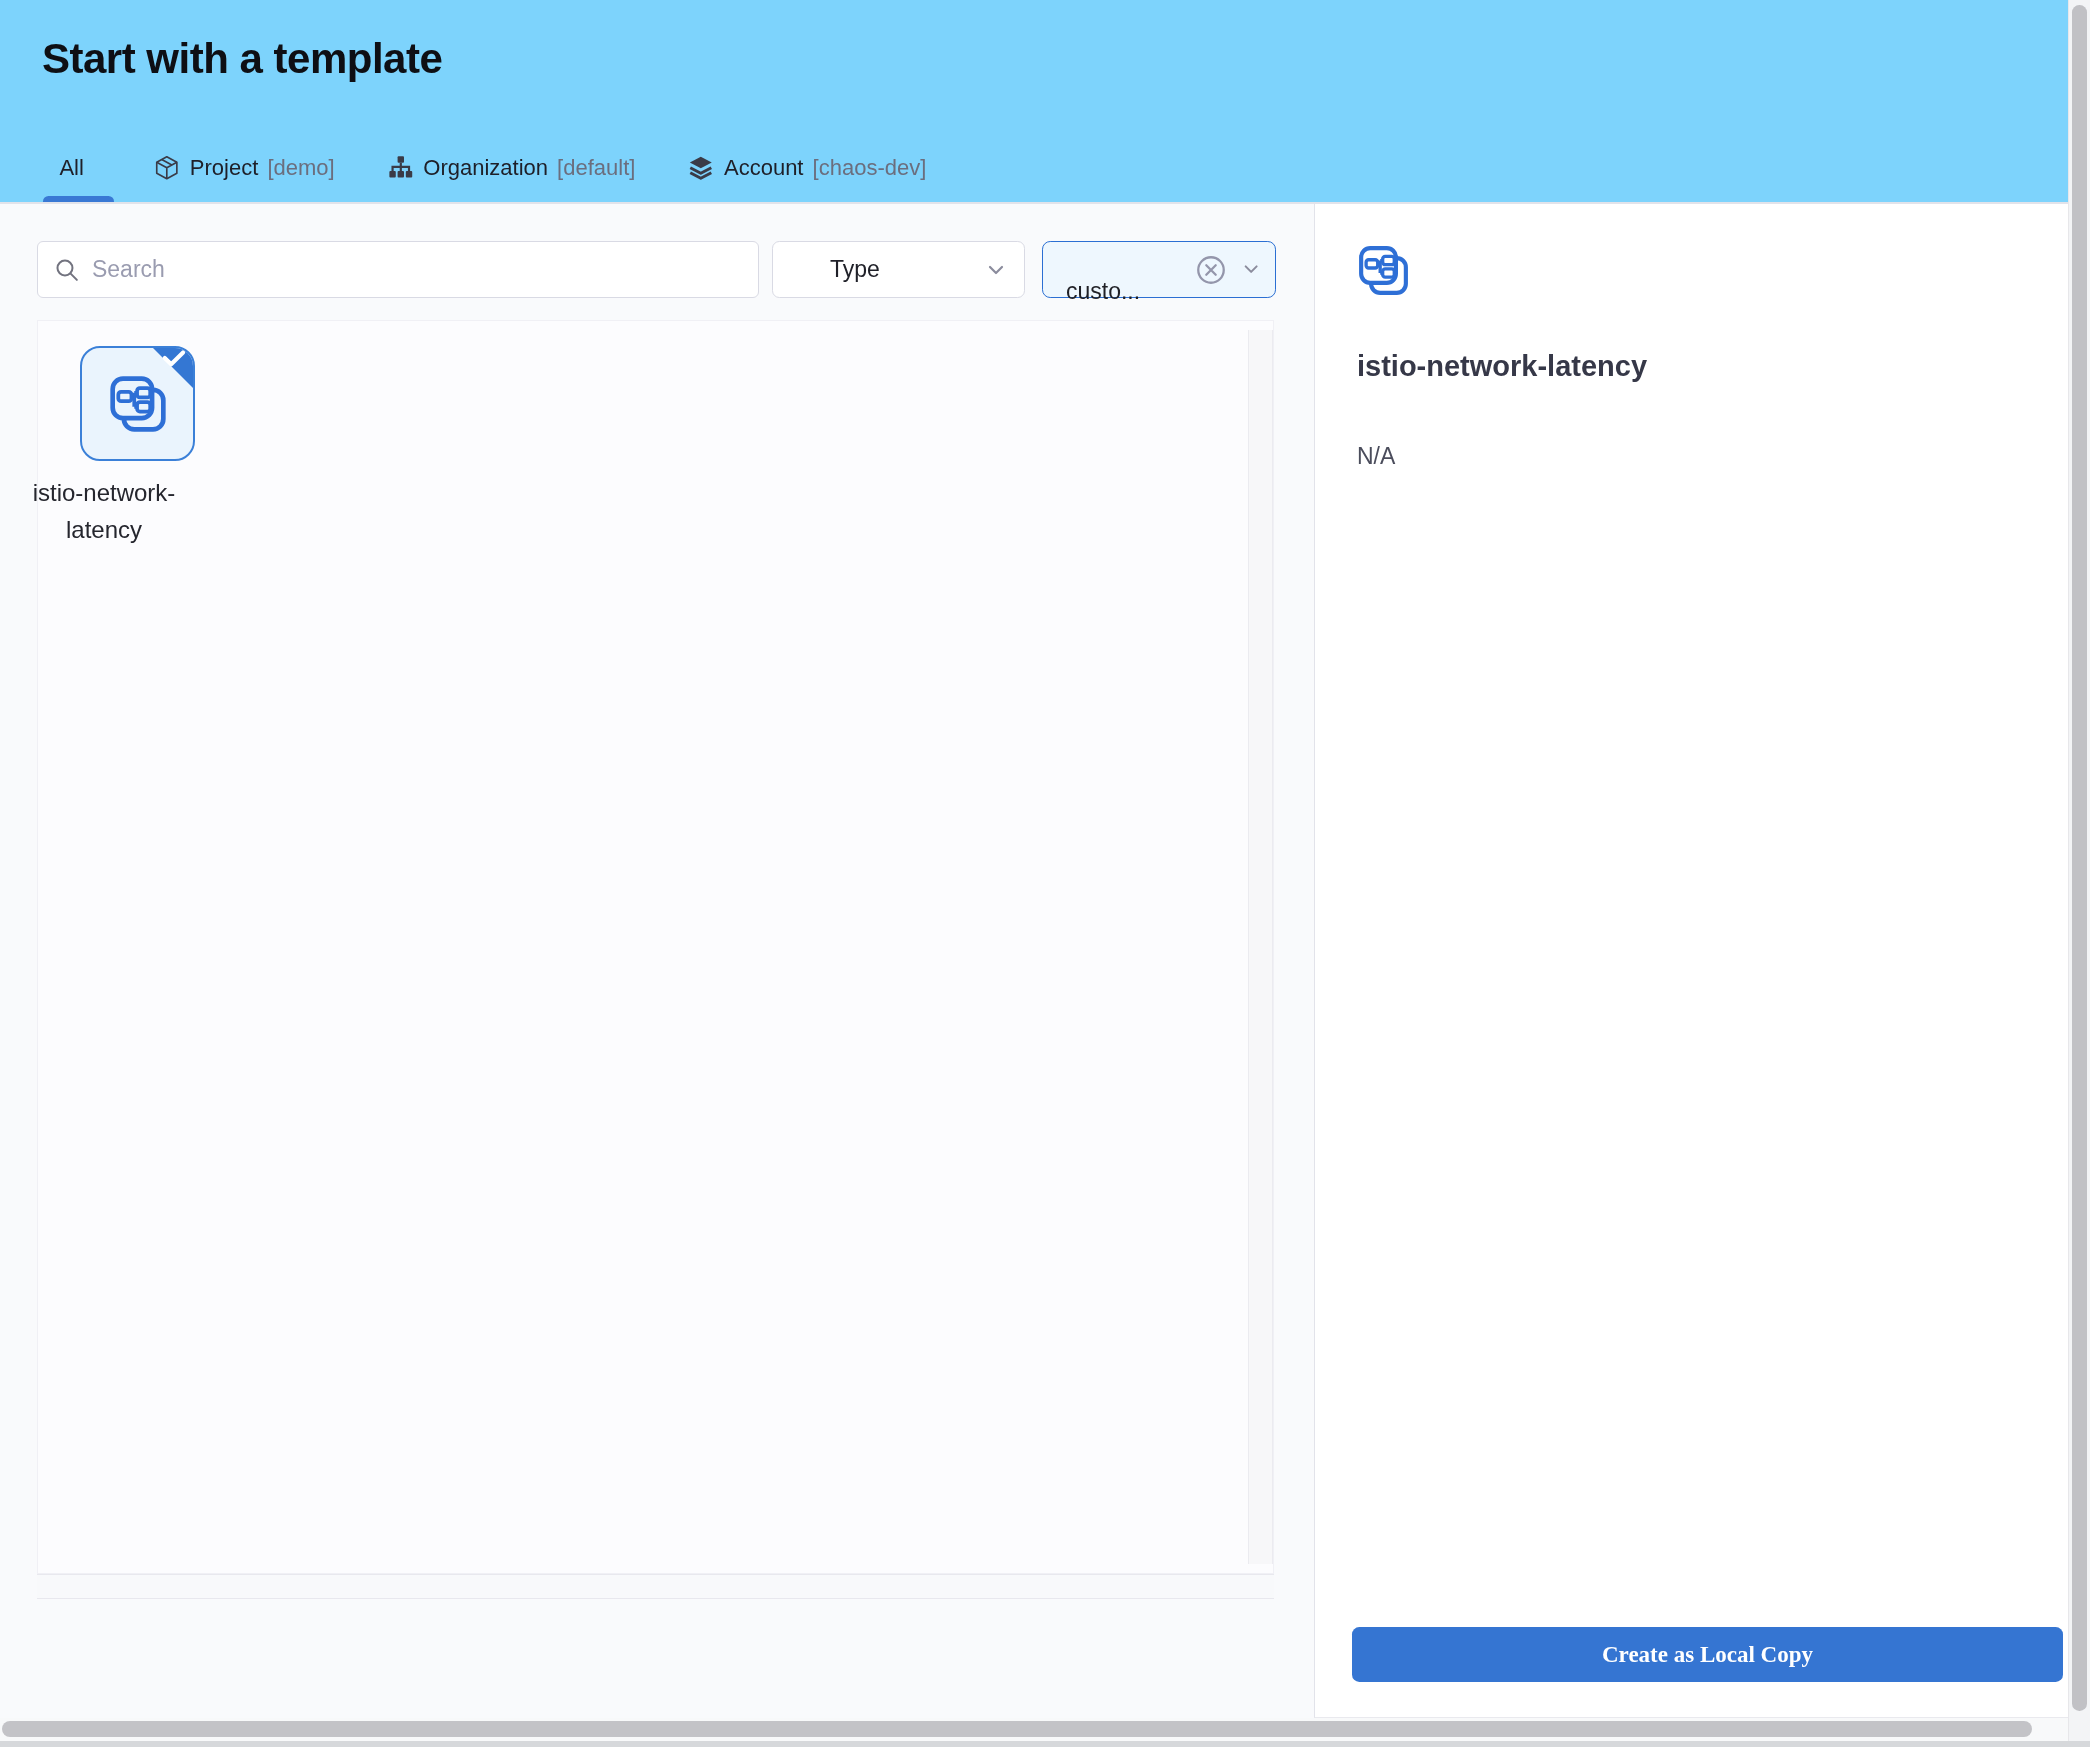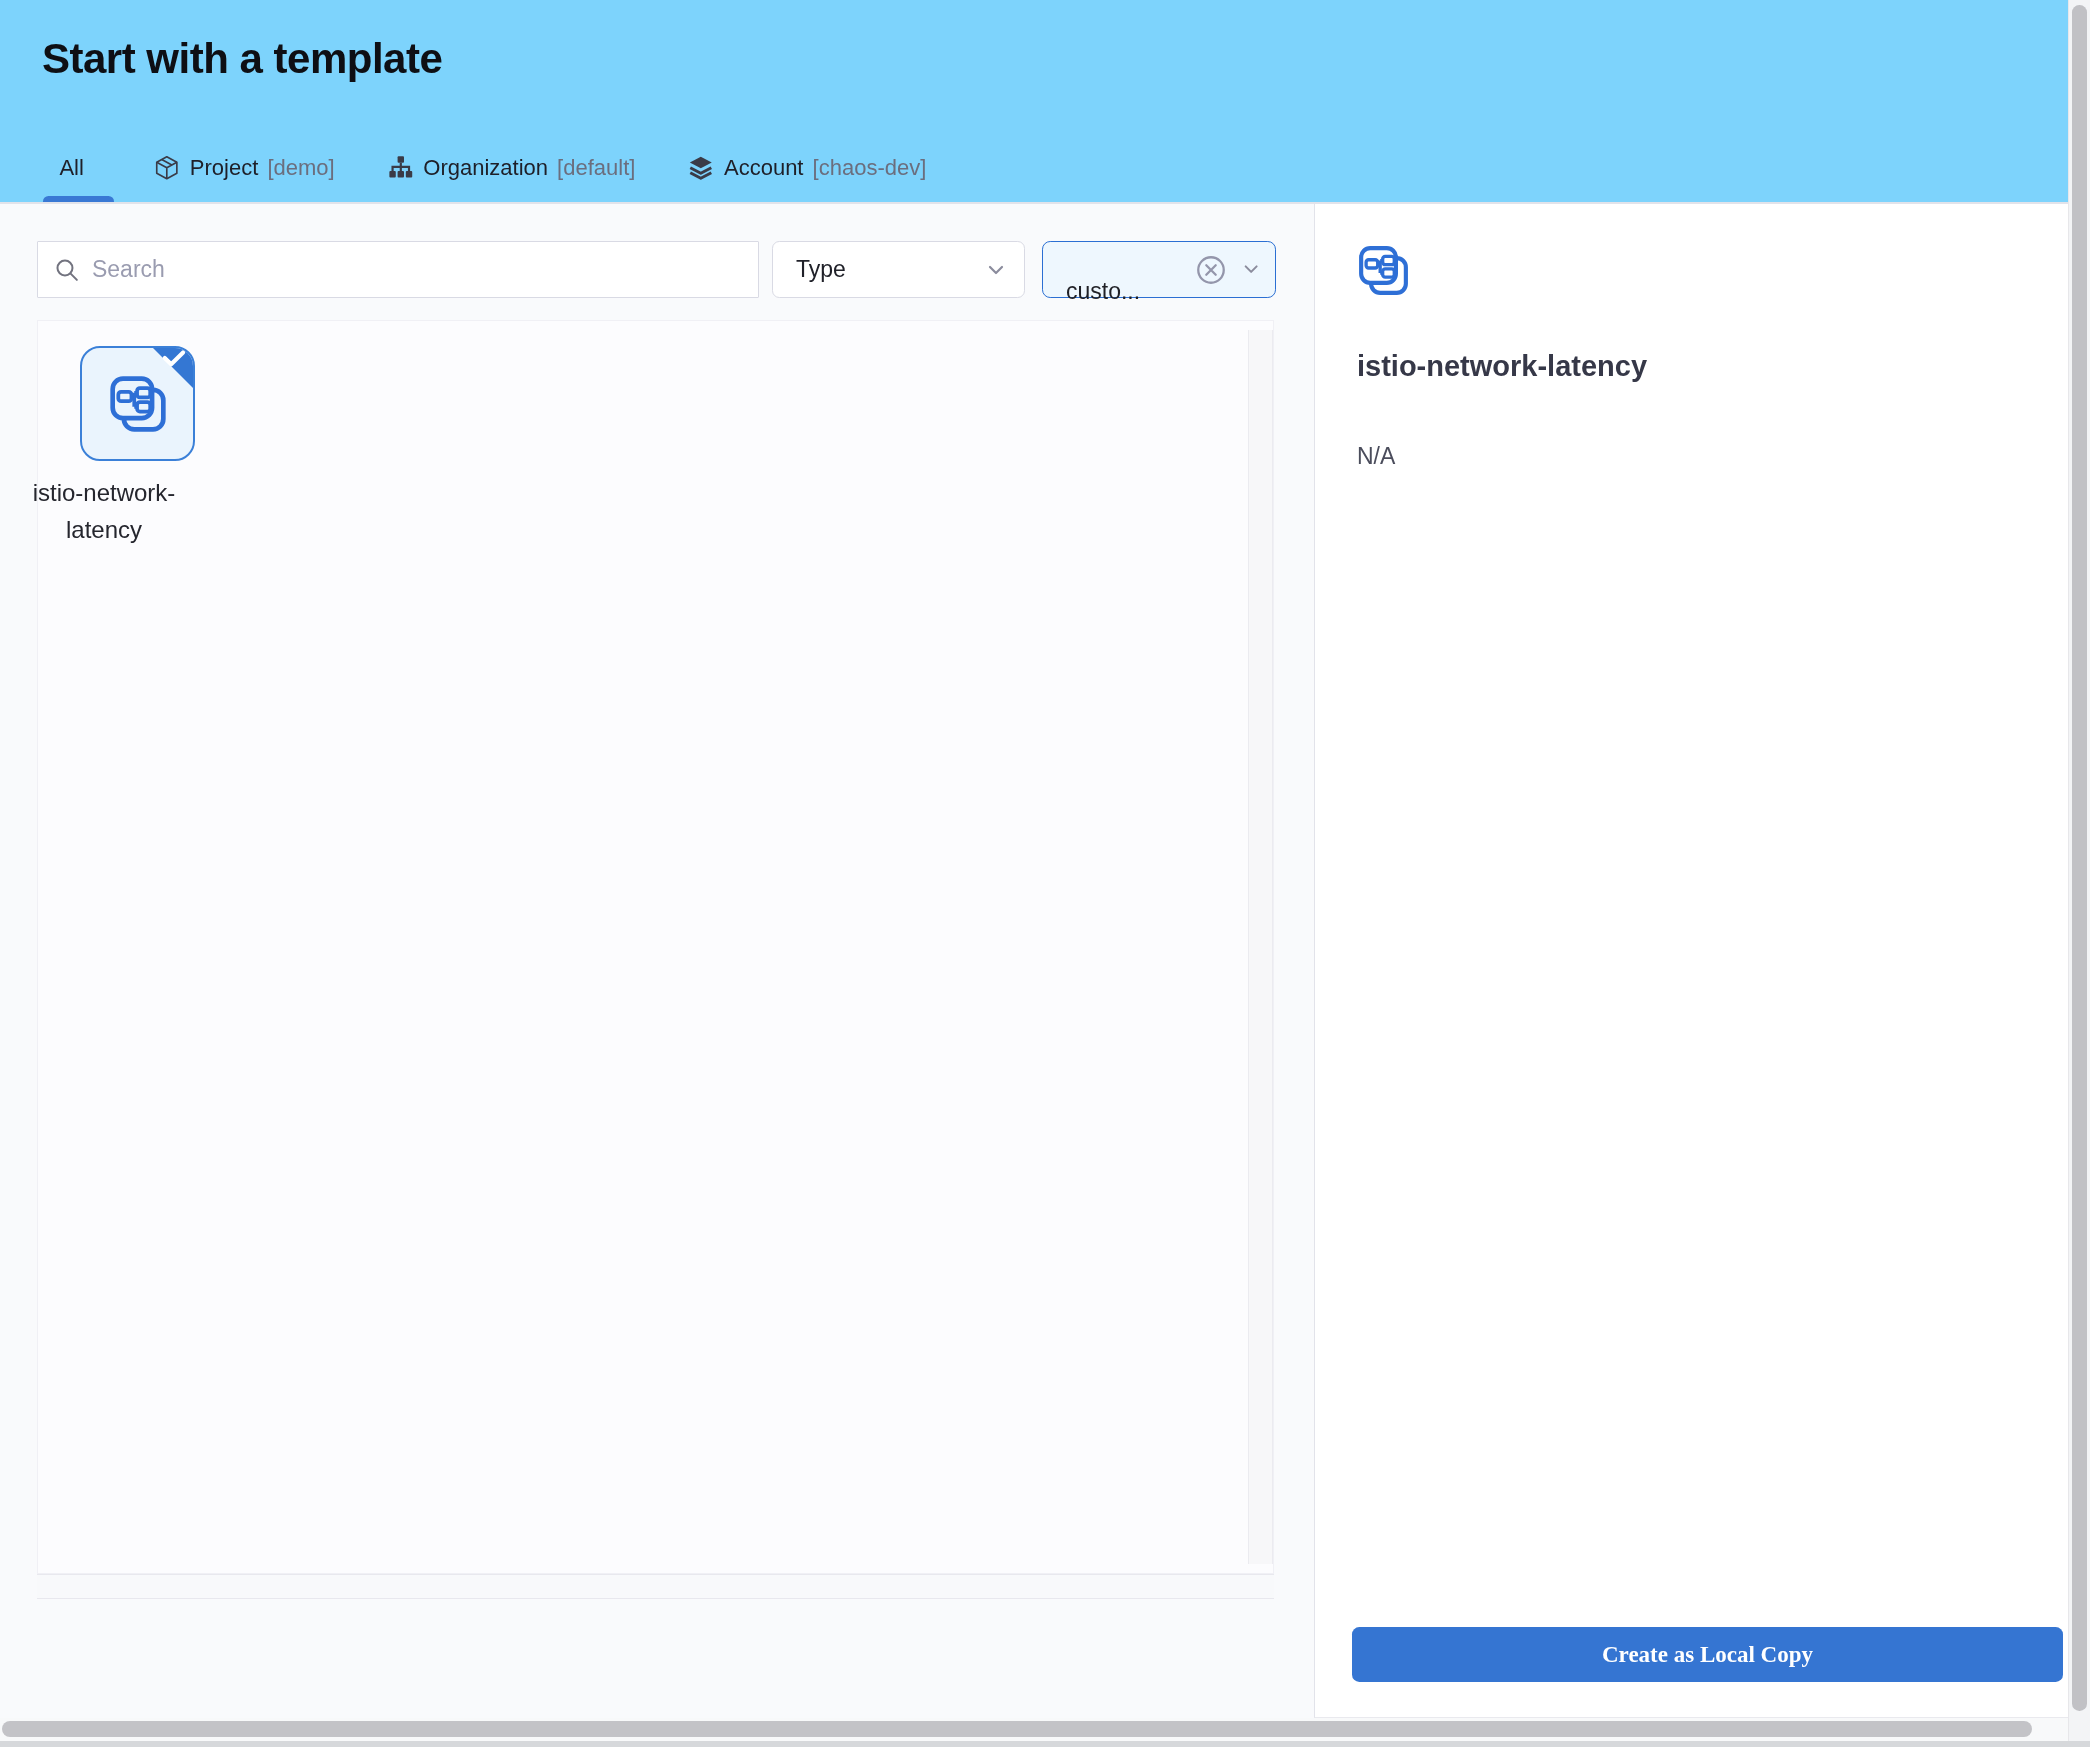--- a/index.html
+++ b/index.html
@@ -13,26 +13,26 @@
   .tab-all { padding:0 17.4px; }
   .tab-label { font-size:22px; font-weight:500; color:#1e1f28; }
   .tab-scope { font-size:22px; color:#6b6e7e; margin-left:9.1px; }
   .tab .ticon { margin-right:10px; display:flex; }
   .tab-indicator { position:absolute; left:43px; top:196px; width:71px; height:7.3px; background:#3978d4; border-radius:5.5px 5.5px 0 0; }
   .header-divider { position:absolute; left:0; top:202px; width:2068px; height:1.8px; background:#e2e3ea; }
 
   
   .left-region { position:absolute; left:0; top:204px; width:1314px; height:1543px; background:#f9fafc; }
 
-  .search-box { position:absolute; left:37px; top:37px; width:722px; height:57px; background:#fff; border:0.9px solid #d9dae4; border-radius:1px; display:flex; align-items:center; padding:0 16.4px; gap:12px; }
+  .search-box { position:absolute; left:37px; top:37px; width:722px; height:57px; background:#fff; border:0.9px solid #d9dae4; border-radius:6px; display:flex; align-items:center; padding:0 16.4px; gap:12px; }
   .search-box input { flex:1; border:none; outline:none; background:transparent; font-size:23px; color:#26262e; font-family:"Liberation Sans",sans-serif; }
   .search-box input::placeholder { color:#9a9cb0; }
 
   .type-select { position:absolute; left:772px; top:37px; width:253px; height:57px; background:#fff; border:0.9px solid #d9dae4; border-radius:7.3px; display:flex; align-items:center; justify-content:space-between; padding:0 18.3px 0 23px; cursor:pointer; }
-  .type-label { font-size:23px; color:#202129; font-weight:500; }
+  .type-label { font-size:23px; color:#202129; font-weight:500;margin-left:34px; }
 
   .filter-chip { position:absolute; left:1042px; top:37px; width:234px; height:57px; background:#eef7fe; border:1.8px solid #2b6fd3; border-radius:8.2px; display:flex; align-items:center; padding:0 14.6px 0 23px; gap:13.7px; cursor:pointer; }
   .chip-label { flex:1; font-size:23px; font-weight:500; color:#1f2026;margin-top:44px; }
 
   .grid-container { position:absolute; left:37px; top:116px; width:1237px; height:1254px; background:#fcfcfe; border:0.9px solid #f0f0f5; }
   .grid-vtrack { position:absolute; left:1210px; top:9.1px; bottom:9.1px; width:25px; background:#f7f7f9; border-left:0.9px solid #ebebf0; border-right:0.9px solid #ebebf0; }
   .grid-footer { position:absolute; left:37px; top:1370px; width:1237px; height:25px; background:#f8f9fb; border-top:0.9px solid #e8e8ee; border-bottom:0.9px solid #e8e8ee; }
 
   
   .tpl-card { position:absolute; left:80px; top:142px; width:274px; cursor:pointer; }

